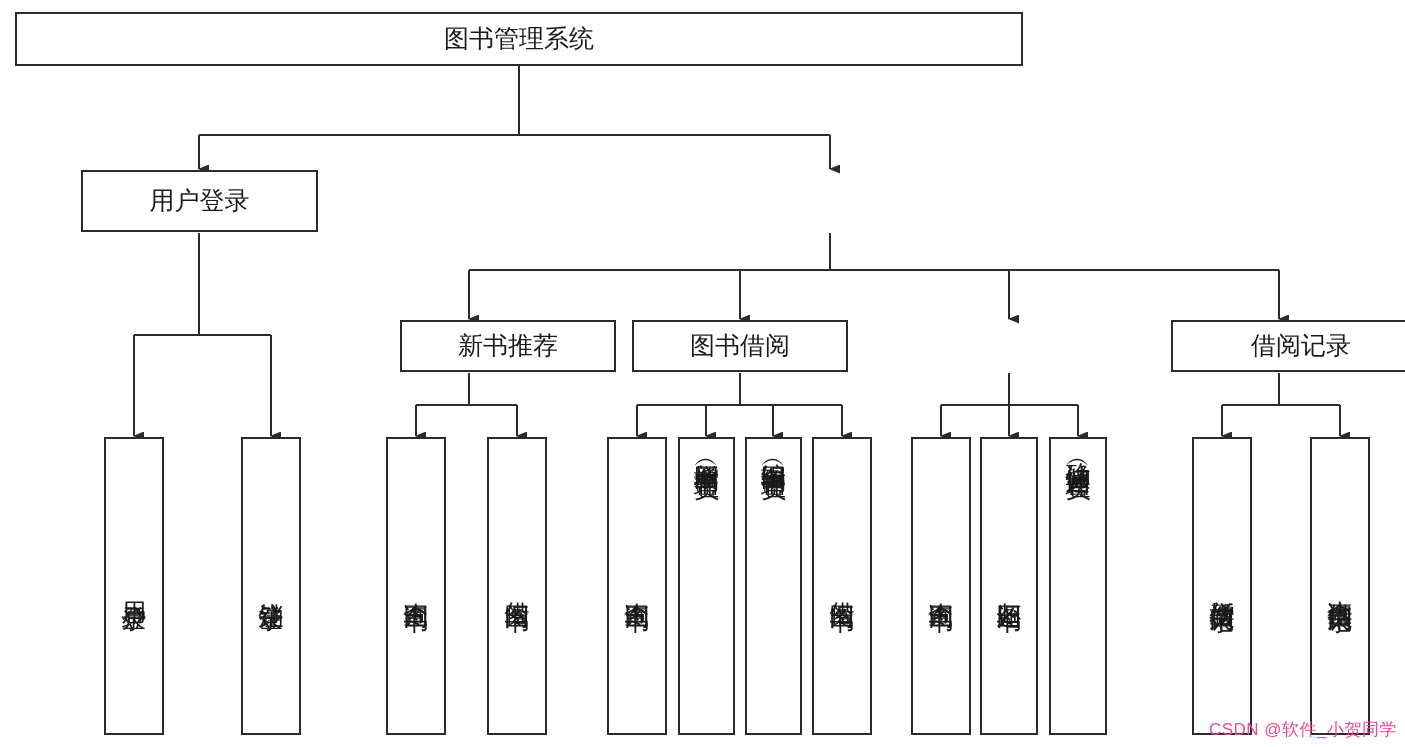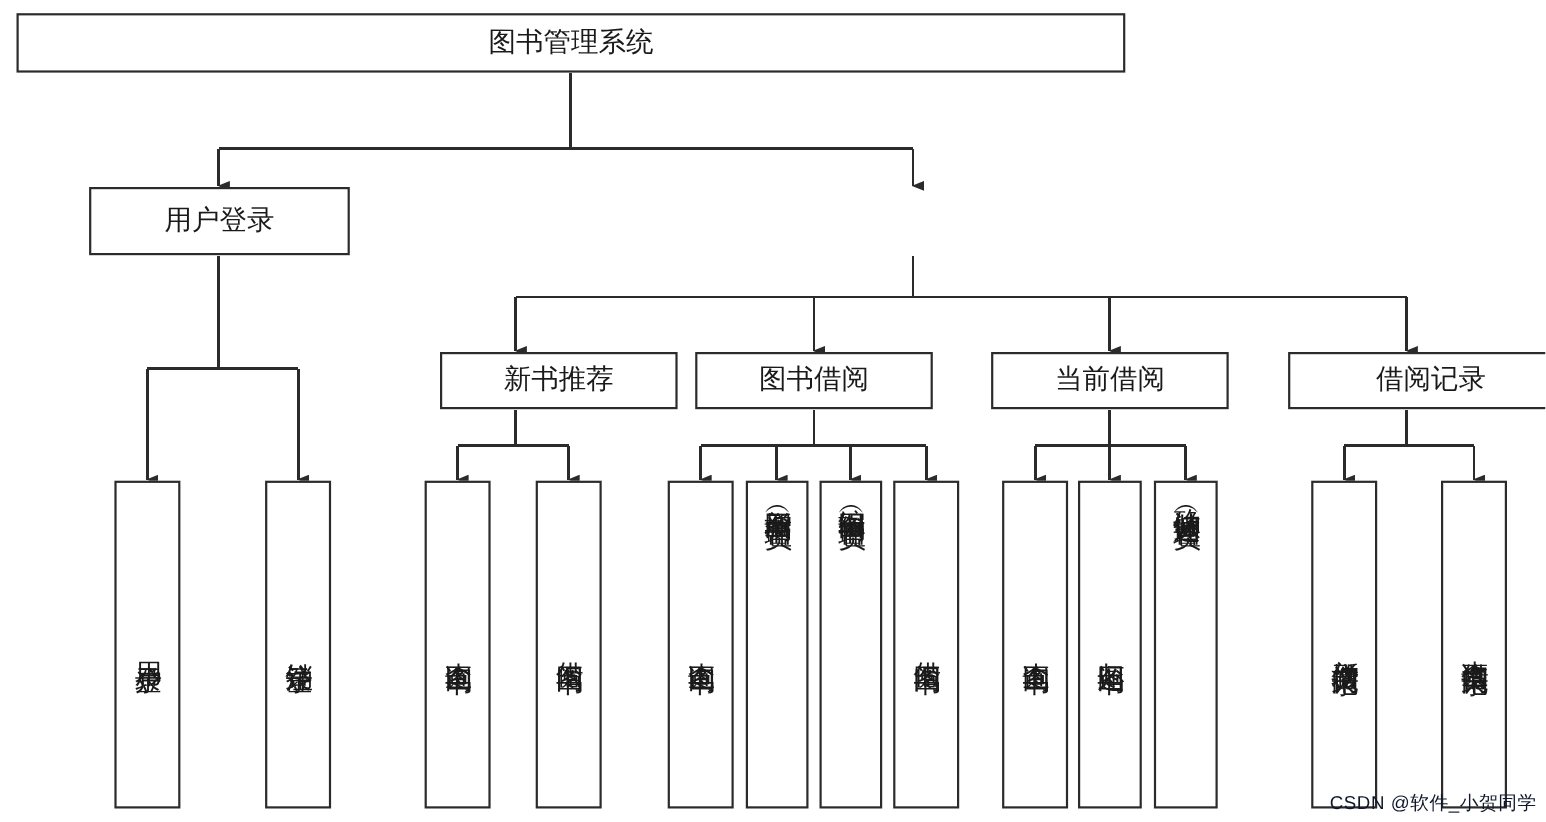--- a/index.html
+++ b/index.html
@@ -62,21 +62,21 @@
   }
   .node.vertical.top-aligned {
     align-items: flex-start;
     padding-top: 4px;
   }
   #watermark {
     position: absolute;
     right: 8px;
     bottom: 6px;
     font-size: 17px;
-    color: #0f172a;
+    color: #ec4899;
     letter-spacing: 0.5px;
     white-space: nowrap;
     user-select: none;
   }
 </style>
 </head>
 <body>
 
 <div id="diagram-root">
 
@@ -140,23 +140,20 @@
 
 
   <div class="node horizontal" style="left:361px; top:320px; width:216px; height:52px;margin-left:39px;">
     <span class="node-label">新书推荐</span>
   </div>
 
   <div class="node horizontal" style="left:632px; top:320px; width:216px; height:52px;">
     <span class="node-label">图书借阅</span>
   </div>
 
-  <div class="node horizontal" style="left:901px; top:320px; width:216px; height:52px;">
-    <span class="node-label">当前借阅</span>
-  </div>
 
   <div class="node horizontal" style="left:1171px; top:320px; width:260px; height:52px;">
     <span class="node-label">借阅记录</span>
   </div>
 
   <div class="node vertical" style="left:104px; top:437px; width:60px; height:298px;">
     <span class="node-label">用户登录</span>
   </div>
 
   <div class="node vertical" style="left:241px; top:437px; width:60px; height:298px;">

